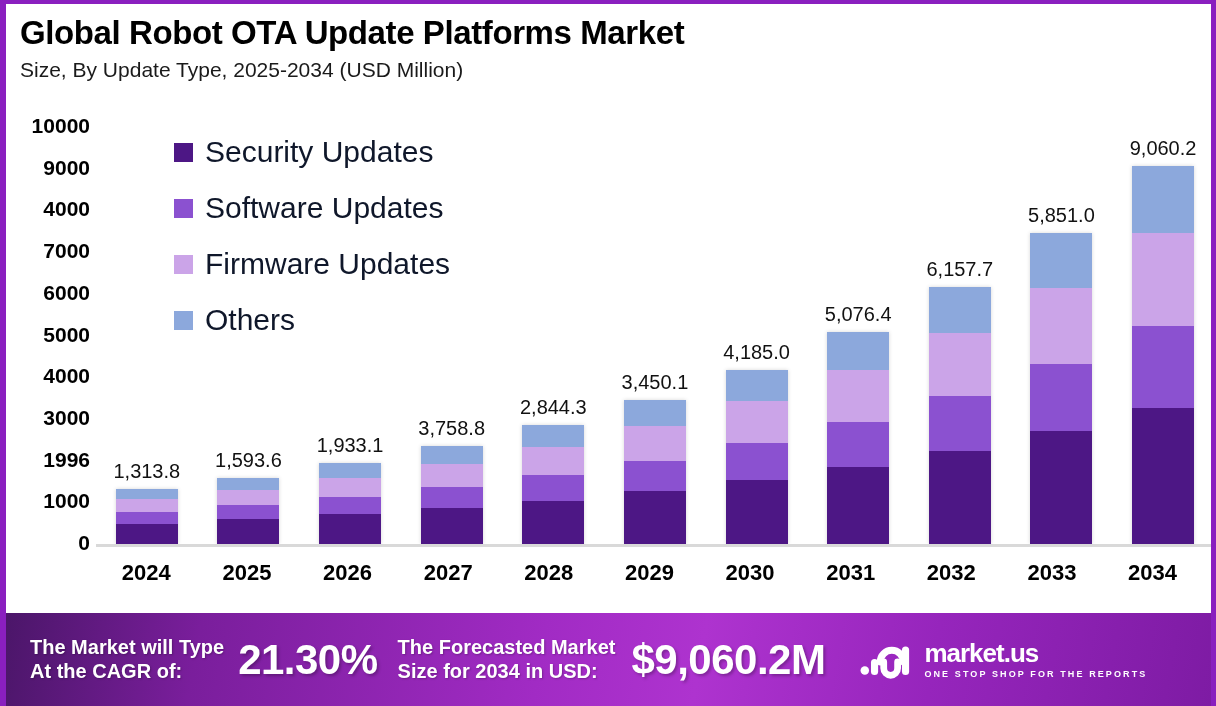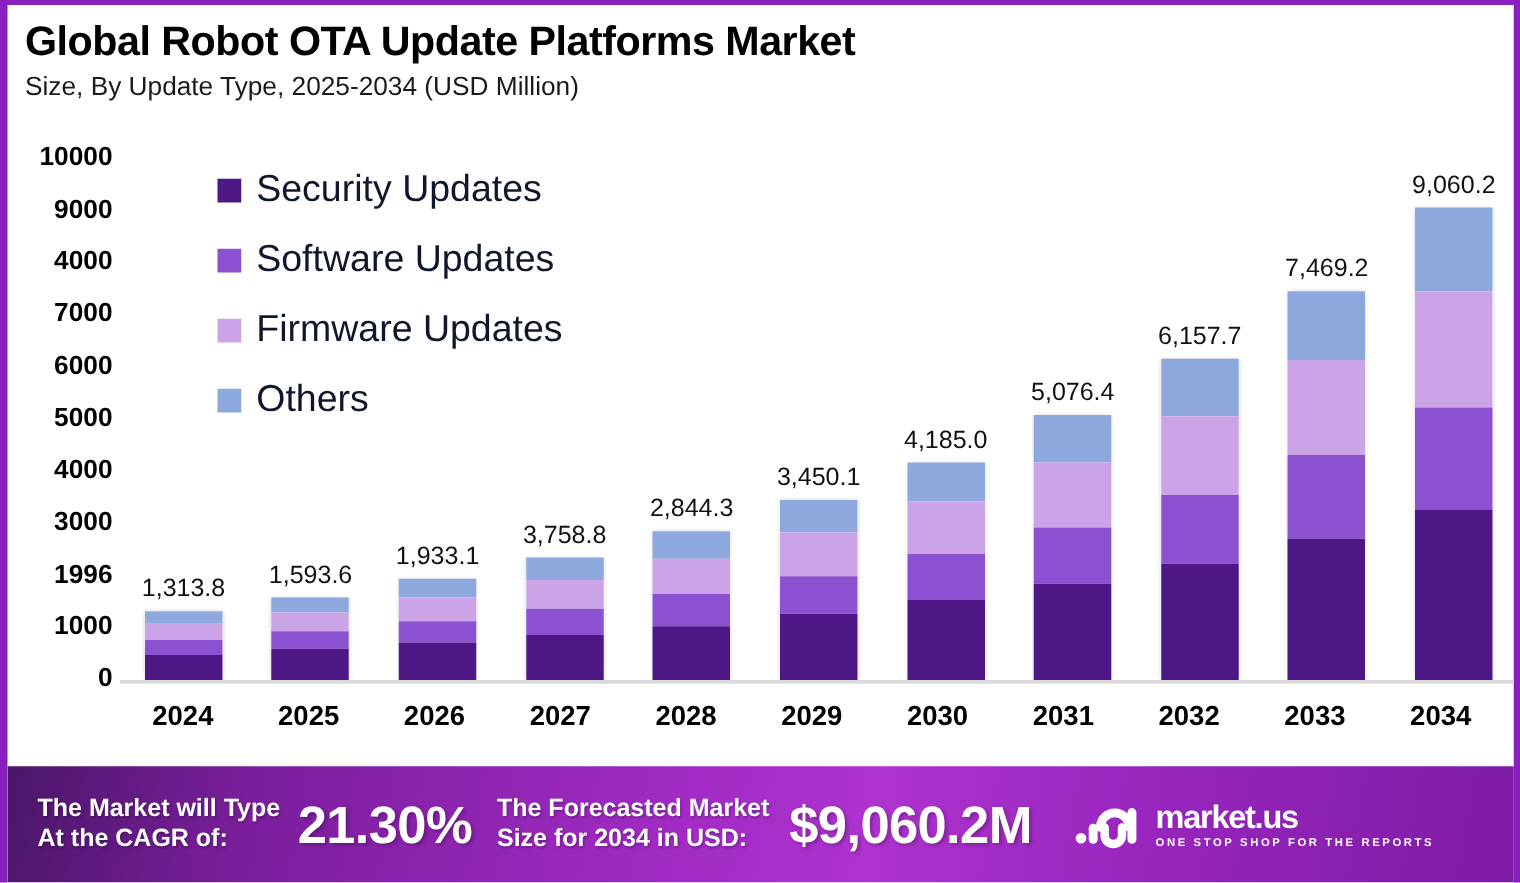--- a/index.html
+++ b/index.html
@@ -210,21 +210,21 @@
             </div>
             <div class="vallabel" style="bottom: 262.776px;">6,157.7</div>
           </div>
           <div class="barwrap">
             <div class="bar">
               <div class="seg s-others" style="height: 55.3859px;"></div>
               <div class="seg s-firmware" style="height: 76.311px;"></div>
               <div class="seg s-software" style="height: 66.9702px;"></div>
               <div class="seg s-security" style="height: 112.799px;"></div>
             </div>
-            <div class="vallabel" style="bottom: 317.466px;">7,469.2</div>
+            <div class="vallabel" style="bottom: 317.466px;">5,851.0</div>
           </div>
           <div class="barwrap">
             <div class="bar">
               <div class="seg s-others" style="height: 66.9368px;"></div>
               <div class="seg s-firmware" style="height: 92.9493px;"></div>
               <div class="seg s-software" style="height: 81.5652px;"></div>
               <div class="seg s-security" style="height: 136.359px;"></div>
             </div>
             <div class="vallabel" style="bottom: 383.81px;">9,060.2</div>
           </div>

